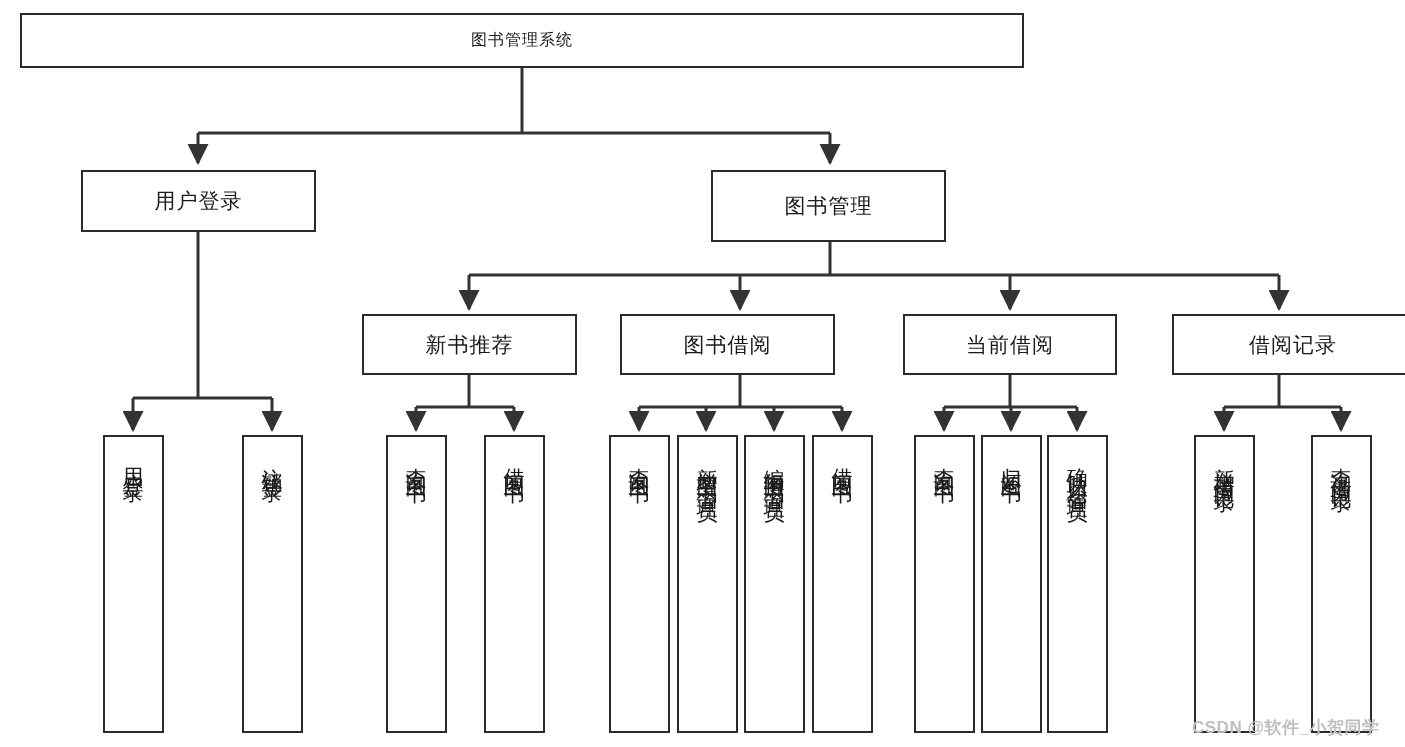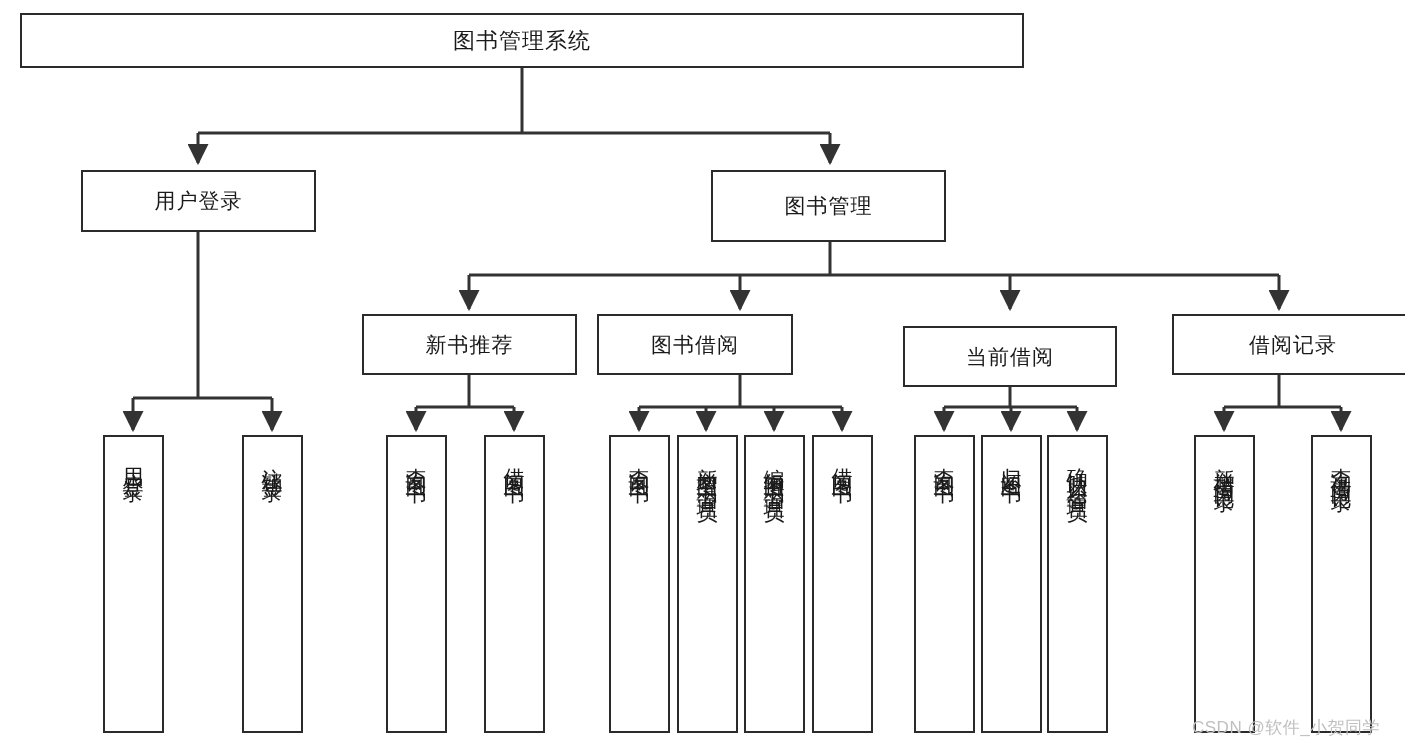--- a/index.html
+++ b/index.html
@@ -46,28 +46,29 @@
     justify-content: center;
   }
   .node.v .vlabel {
     writing-mode: vertical-rl;
     text-orientation: upright;
     letter-spacing: 5px;
     line-height: 1;
     white-space: nowrap;
   }
   .node.root {
-    font-size: 22px;
+    font-size: 16px;
   }
   .watermark {
     position: absolute;
     font-size: 17px;
     color: #bfbfbf;
     white-space: nowrap;
     letter-spacing: 0.5px;
+    font-weight: bold;
   }
 </style>
 </head>
 <body>
 
 <div id="canvas">
 
   <svg id="wires" viewBox="0 0 1405 747">
     <defs>
       <marker id="arrow" viewBox="0 0 10 10" refX="9" refY="5" markerWidth="7" markerHeight="7" orient="auto-start-reverse">
@@ -125,24 +126,24 @@
   <div class="node h" style="left:81px; top:170px; width:235px; height:62px;">
     <span>用户登录</span>
   </div>
   <div class="node h" style="left:711px; top:170px; width:235px; height:72px;">
     <span>图书管理</span>
   </div>
 
   <div class="node h" style="left:362px; top:314px; width:215px; height:61px;">
     <span>新书推荐</span>
   </div>
-  <div class="node h" style="left:597px; top:314px; width:196px; height:61px;font-family:Liberation Mono, monospace;">
+  <div class="node h" style="left:620px; top:314px; width:215px; height:61px;font-family:Liberation Mono, monospace;">
     <span>图书借阅</span>
   </div>
-  <div class="node h" style="left:903px; top:314px; width:214px; height:61px;margin-top:12px;">
+  <div class="node h" style="left:903px; top:314px; width:214px; height:61px;">
     <span>当前借阅</span>
   </div>
   <div class="node h" style="left:1172px; top:314px; width:242px; height:61px;">
     <span>借阅记录</span>
   </div>
 
   <div class="node v" style="left:103px; top:435px; width:61px; height:298px;">
     <span class="vlabel">用户登录</span>
   </div>
   <div class="node v" style="left:242px; top:435px; width:61px; height:298px;">

